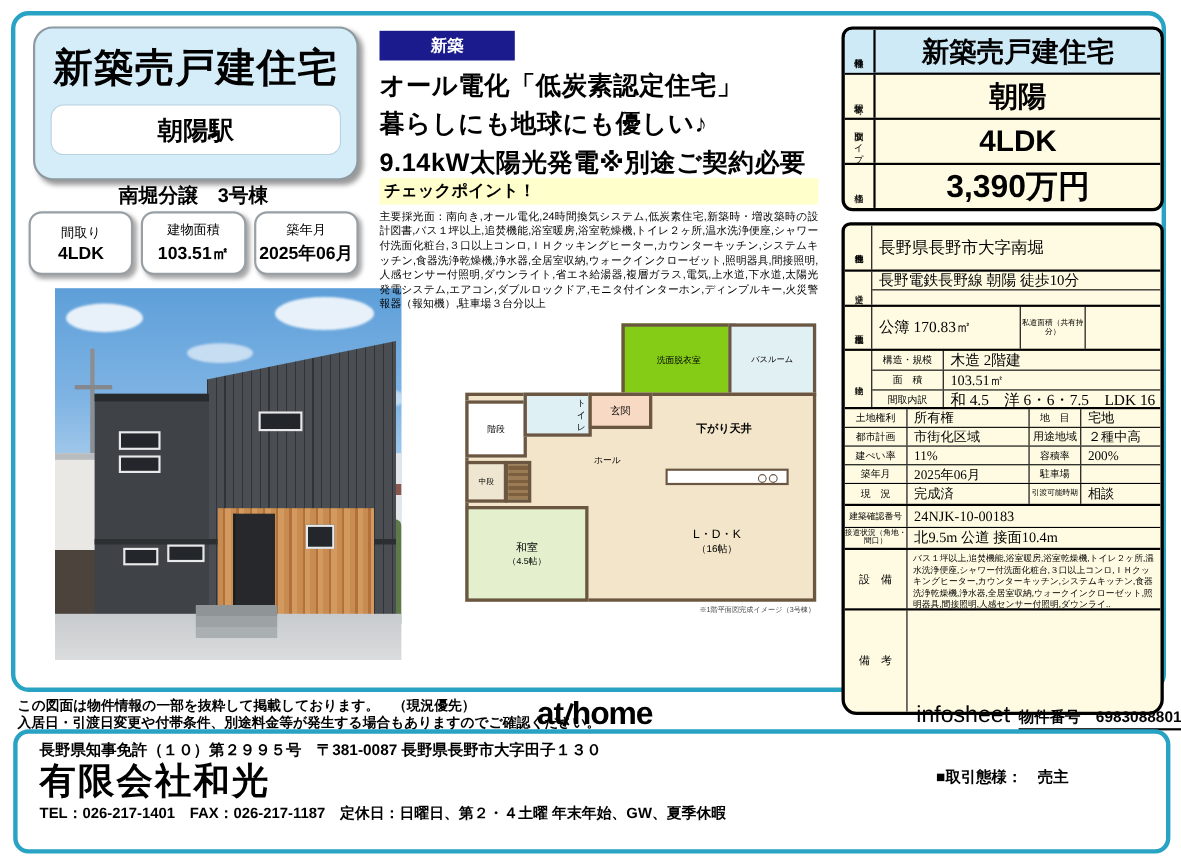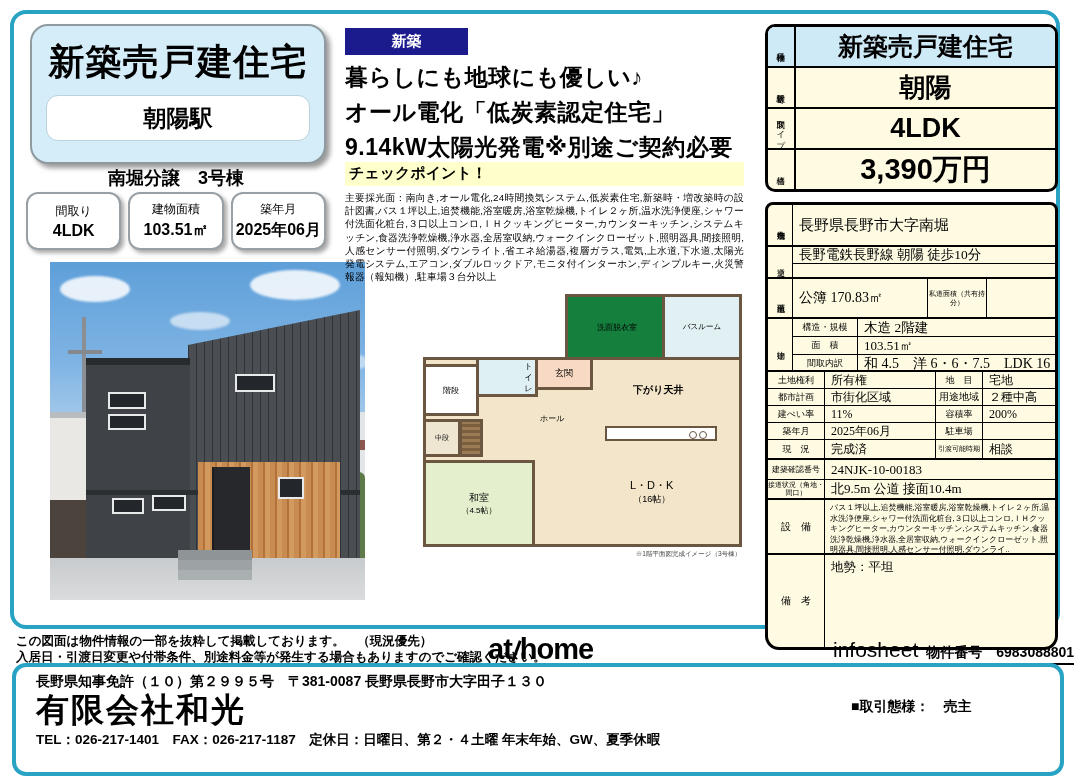--- a/index.html
+++ b/index.html
@@ -147,29 +147,29 @@
     <div class="win" style="left:185px;top:112px;width:36px;height:14px;"></div>
     <div class="win" style="left:62px;top:236px;width:28px;height:12px;"></div>
     <div class="win" style="left:102px;top:233px;width:30px;height:12px;"></div>
     <div class="win" style="left:228px;top:215px;width:22px;height:18px;"></div>
     <div class="ground"></div>
     <div class="steps"></div>
   </div>
 
   <div class="abs badge">新築</div>
   <div class="abs catch">
+    <div>オール電化「低炭素認定住宅」</div>
     <div>暮らしにも地球にも優しい♪</div>
-    <div>オール電化「低炭素認定住宅」</div>
     <div>9.14kW太陽光発電※別途ご契約必要</div>
   </div>
   <div class="abs checkpoint">チェックポイント！</div>
   <div class="abs features">主要採光面：南向き,オール電化,24時間換気システム,低炭素住宅,新築時・増改築時の設計図書,バス１坪以上,追焚機能,浴室暖房,浴室乾燥機,トイレ２ヶ所,温水洗浄便座,シャワー付洗面化粧台,３口以上コンロ,ＩＨクッキングヒーター,カウンターキッチン,システムキッチン,食器洗浄乾燥機,浄水器,全居室収納,ウォークインクローゼット,照明器具,間接照明,人感センサー付照明,ダウンライト,省エネ給湯器,複層ガラス,電気,上水道,下水道,太陽光発電システム,エアコン,ダブルロックドア,モニタ付インターホン,ディンプルキー,火災警報器（報知機）,駐車場３台分以上</div>
 
   <div class="abs fp">
-    <div class="room" style="left:150px;top:6px;width:104px;height:66px;background:#15803d;font-size:8px;">洗面脱衣室</div>
+    <div class="room" style="left:150px;top:6px;width:104px;height:66px;background:#84cc16;font-size:8px;">洗面脱衣室</div>
     <div class="room" style="left:247px;top:6px;width:80px;height:66px;background:#e0f0f3;font-size:7.5px;">バスルーム</div>
     <div class="room" style="left:8px;top:69px;width:319px;height:190px;background:#f3e5c9;"></div>
     <div class="room stairlines" style="left:8px;top:76px;width:56px;height:52px;font-size:8px;background:#fff;">階段</div>
     <div class="room" style="left:61px;top:69px;width:62px;height:40px;background:#dff0f4;font-size:8px;padding-left:43px;">トイレ</div>
     <div class="room" style="left:120px;top:69px;width:58px;height:33px;background:#f8d9c4;font-size:9px;">玄関</div>
     <div class="abs" style="left:125px;top:125px;font-size:8px;">ホール</div>
     <div class="room" style="left:8px;top:131px;width:38px;height:38px;background:#efe6d2;font-size:7px;">中段</div>
     <div class="room" style="left:44px;top:131px;width:24px;height:38px;background:repeating-linear-gradient(0deg,#9a7b54 0 3px,#7c5f3e 3px 6px);"></div>
     <div class="room" style="left:8px;top:172px;width:112px;height:87px;background:#e3efcd;flex-direction:column;font-size:10px;">
       <div>和室</div>
@@ -280,21 +280,20 @@
     <div class="trow" style="height:18px;">
       <div class="hlab" style="width:56px;font-size:7px;line-height:1.2;">接道状況（角地・間口）</div>
       <div class="tval" style="font-size:13px;">北9.5m 公道 接面10.4m</div>
     </div>
     <div class="trow" style="height:53px;">
       <div class="hlab" style="width:56px;font-size:10px;">設　備</div>
       <div class="tval serif" style="font-size:8px;line-height:10.5px;align-items:flex-start;padding:3px 4px 0 5px;display:block;">バス１坪以上,追焚機能,浴室暖房,浴室乾燥機,トイレ２ヶ所,温水洗浄便座,シャワー付洗面化粧台,３口以上コンロ,ＩＨクッキングヒーター,カウンターキッチン,システムキッチン,食器洗浄乾燥機,浄水器,全居室収納,ウォークインクローゼット,照明器具,間接照明,人感センサー付照明,ダウンライ..</div>
     </div>
     <div class="trow" style="height:92px;">
       <div class="hlab" style="width:56px;font-size:10px;">備　考</div>
-      <div class="tval" style="font-size:12.5px;align-items:flex-start;padding-top:4px;">地勢：平坦</div>
     </div>
   </div>
 
   <div class="abs disc1">この図面は物件情報の一部を抜粋して掲載しております。　（現況優先）</div>
   <div class="abs disc2">入居日・引渡日変更や付帯条件、別途料金等が発生する場合もありますのでご確認ください。</div>
   <div class="abs athome">
     <span>at</span><span class="slash"></span><span>home</span>
   </div>
   <div class="abs info-line">
     <span class="info-word">infosheet</span>

